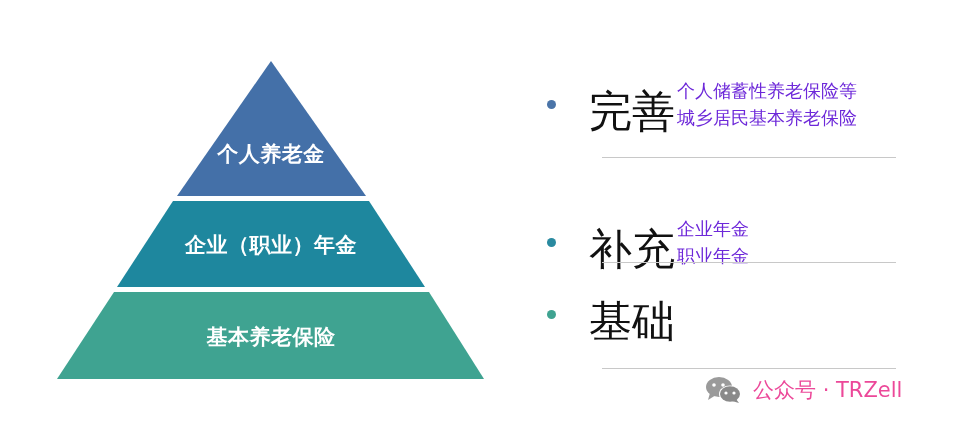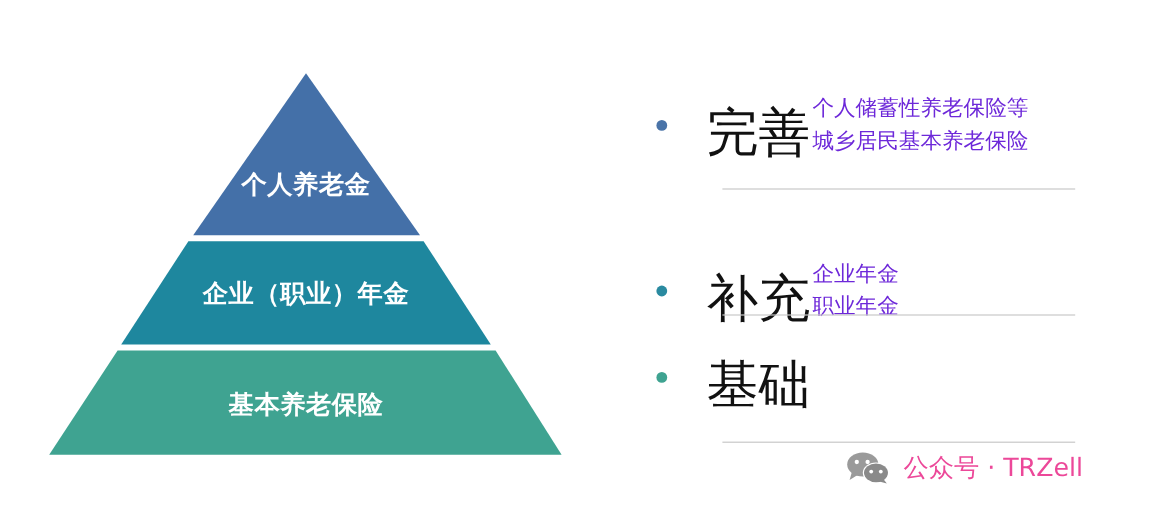--- a/index.html
+++ b/index.html
@@ -9,21 +9,21 @@
     }
     body {
       width: 966px;
       height: 428px;
       position: relative;
       overflow: hidden;
       font-family: "DejaVu Sans", "Liberation Sans", sans-serif;
     }
     .pyramid {
       position: absolute;
-      left: 0;
+      left: 16px;
       top: 0;
       width: 520px;
       height: 428px;
     }
     .pyramid svg {
       position: absolute;
       left: 0;
       top: 0;
     }
     .layer-label {

